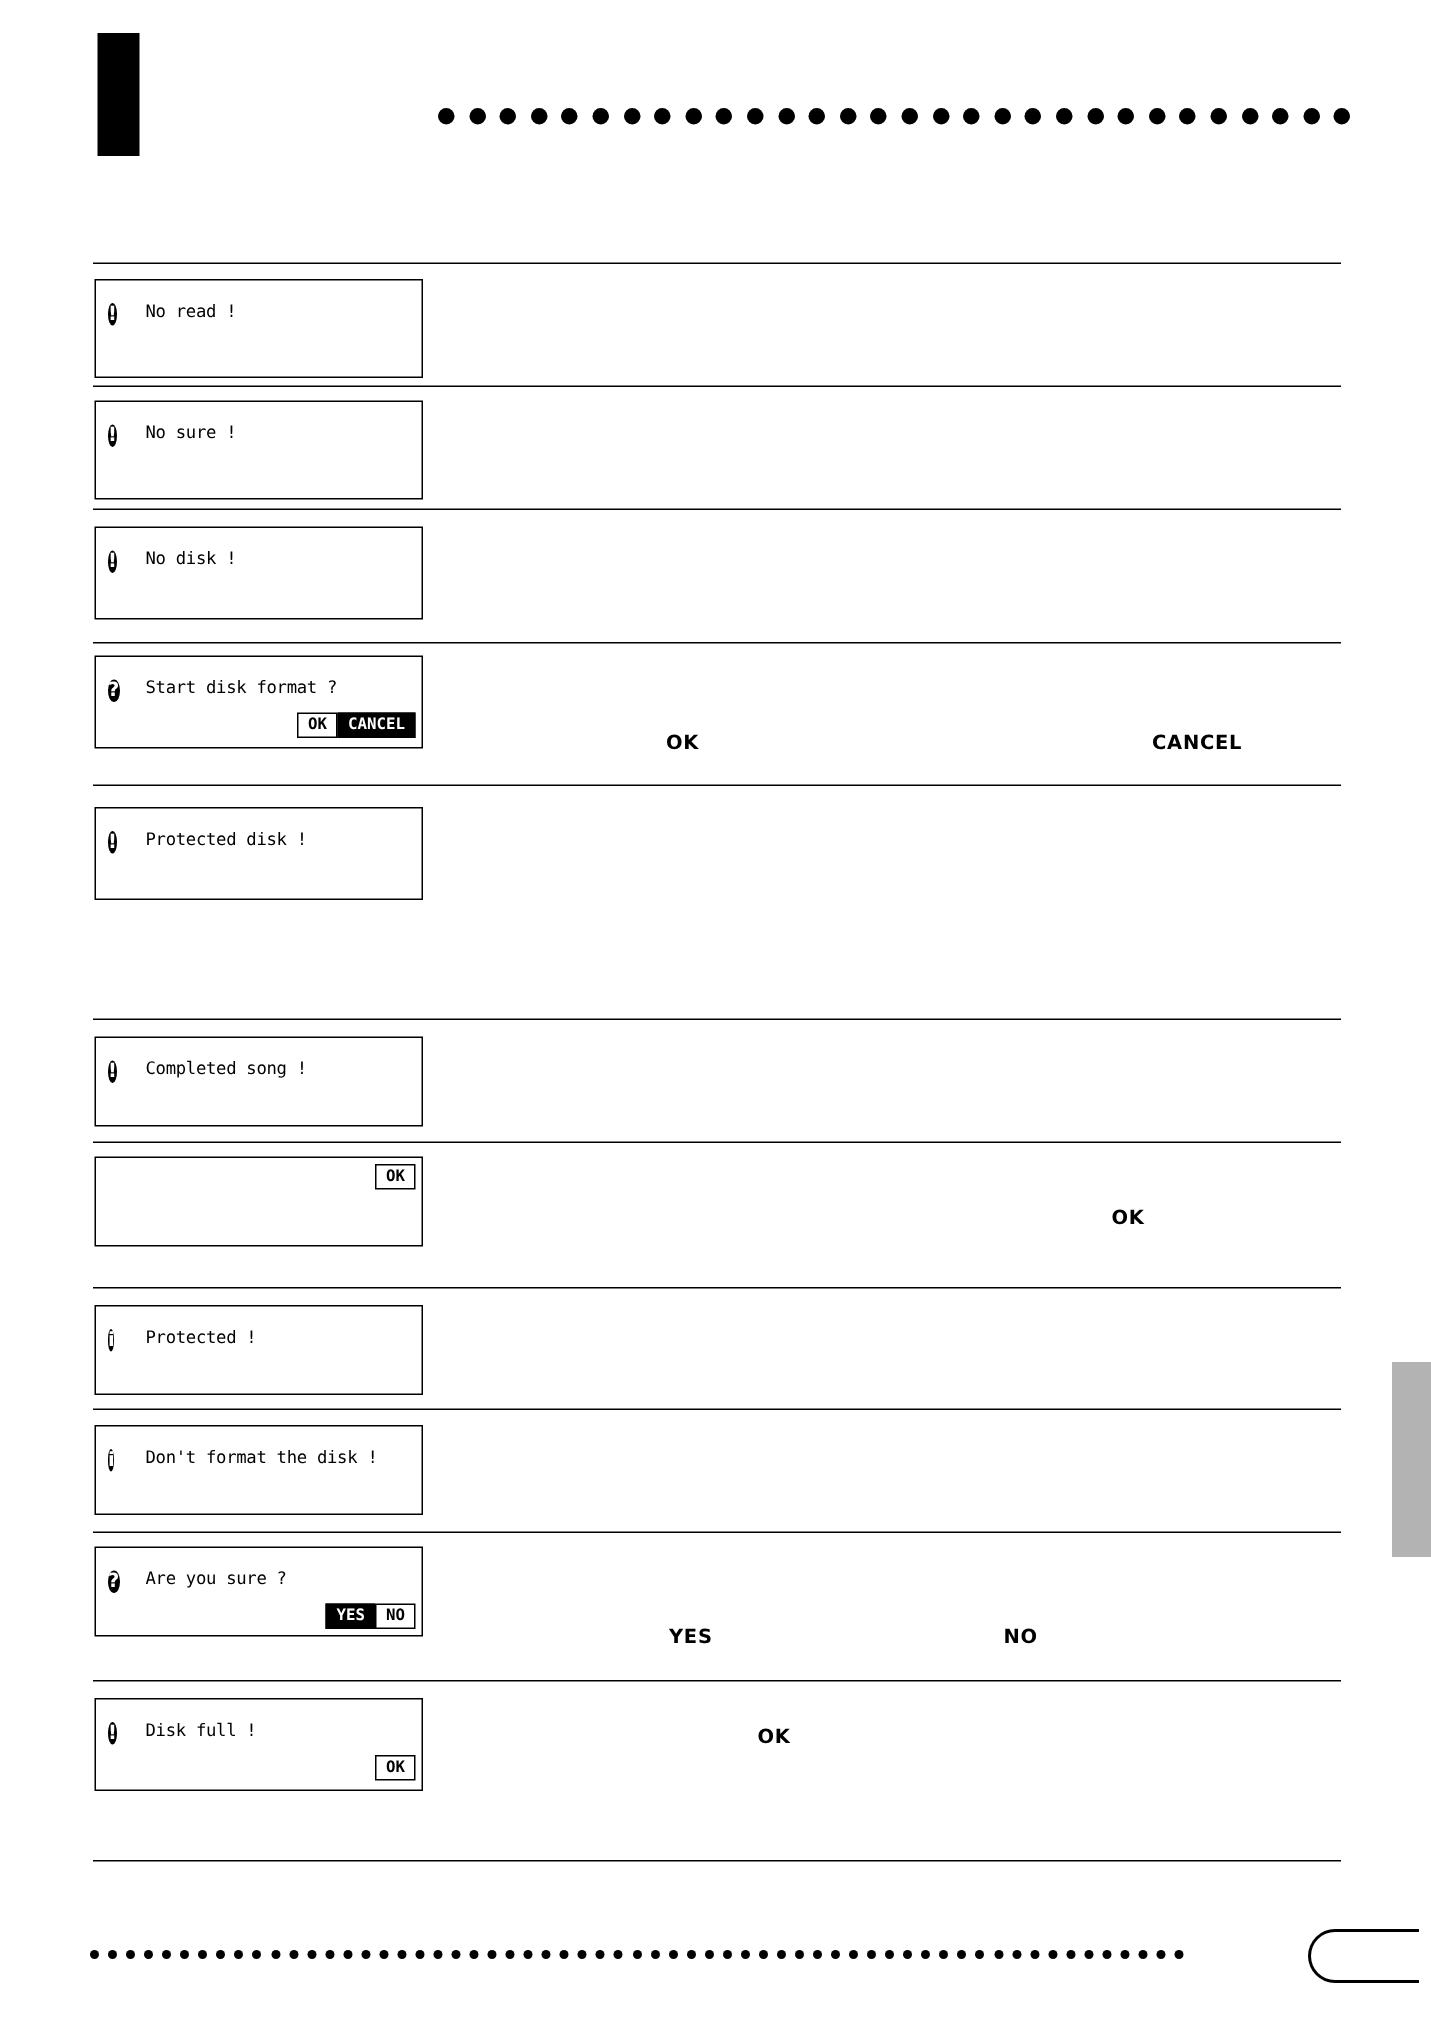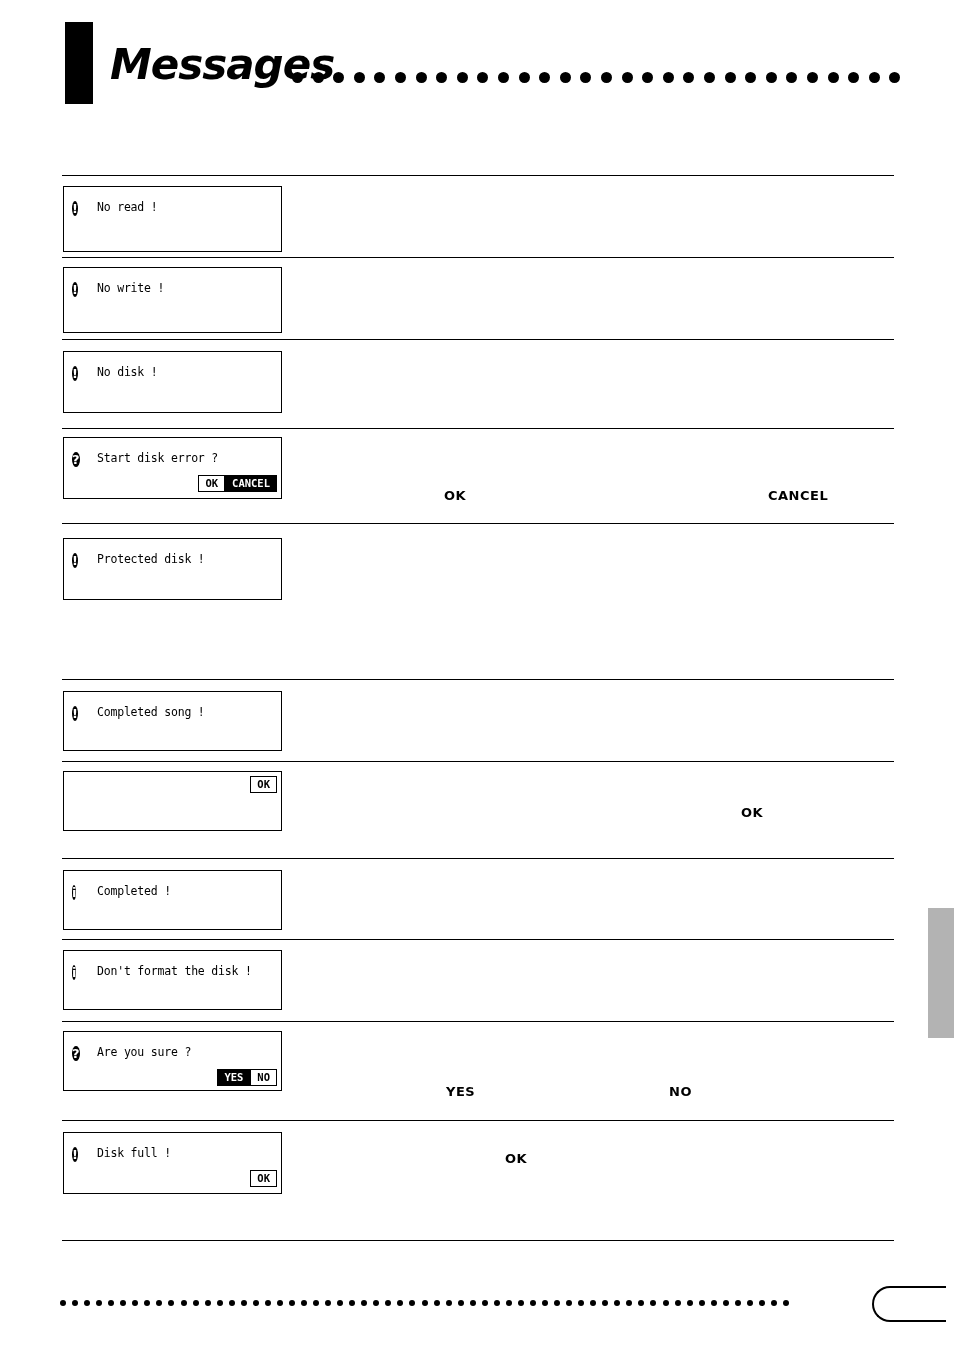--- a/index.html
+++ b/index.html
@@ -189,21 +189,20 @@
     border-right: none;
     box-sizing: border-box;
     background: #fff;
   }
 </style>
 </head>
 <body>
 
 <div id="header">
   <div id="header-bar"></div>
-  <div id="page-title">Messages</div>
   <div id="title-dots">
       <span class="hdot" style="left: 0px;"></span>
       <span class="hdot" style="left: 20.6px;"></span>
       <span class="hdot" style="left: 41.2px;"></span>
       <span class="hdot" style="left: 61.8px;"></span>
       <span class="hdot" style="left: 82.4px;"></span>
       <span class="hdot" style="left: 103px;"></span>
       <span class="hdot" style="left: 123.6px;"></span>
       <span class="hdot" style="left: 144.2px;"></span>
       <span class="hdot" style="left: 164.8px;"></span>
@@ -249,35 +248,35 @@
   <div class="lcd" style="top:186px;height:66px">
     <div class="lcd-row">
       <span class="lcd-icon"><span class="ic-circle">!</span></span>
       <span class="lcd-text">No read !</span>
     </div>
   </div>
 
   <div class="lcd" style="top:267px;height:66px">
     <div class="lcd-row">
       <span class="lcd-icon"><span class="ic-circle">!</span></span>
-      <span class="lcd-text">No write !</span>
+      <span class="lcd-text">No sure !</span>
     </div>
   </div>
 
   <div class="lcd" style="top:351px;height:62px">
     <div class="lcd-row">
       <span class="lcd-icon"><span class="ic-circle">!</span></span>
       <span class="lcd-text">No disk !</span>
     </div>
   </div>
 
   <div class="lcd" style="top:437px;height:62px">
     <div class="lcd-row">
       <span class="lcd-icon"><span class="ic-circle">?</span></span>
-      <span class="lcd-text">Start disk error ?</span>
+      <span class="lcd-text">Start disk format ?</span>
     </div>
     <div class="lcd-buttons">
       <span class="lcd-btn">OK</span>
       <span class="lcd-btn inv">CANCEL</span>
     </div>
   </div>
 
   <div class="lcd" style="top:538px;height:62px">
     <div class="lcd-row">
       <span class="lcd-icon"><span class="ic-circle">!</span></span>
@@ -294,21 +293,21 @@
 
   <div class="lcd" style="top:771px;height:60px">
     <div class="lcd-buttons">
       <span class="lcd-btn">OK</span>
     </div>
   </div>
 
   <div class="lcd" style="top:870px;height:60px">
     <div class="lcd-row">
       <span class="lcd-icon"><span class="ic-circle">i</span></span>
-      <span class="lcd-text">Completed !</span>
+      <span class="lcd-text">Protected !</span>
     </div>
   </div>
 
   <div class="lcd" style="top:950px;height:60px">
     <div class="lcd-row">
       <span class="lcd-icon"><span class="ic-circle">i</span></span>
       <span class="lcd-text">Don't format the disk !</span>
     </div>
   </div>
 

